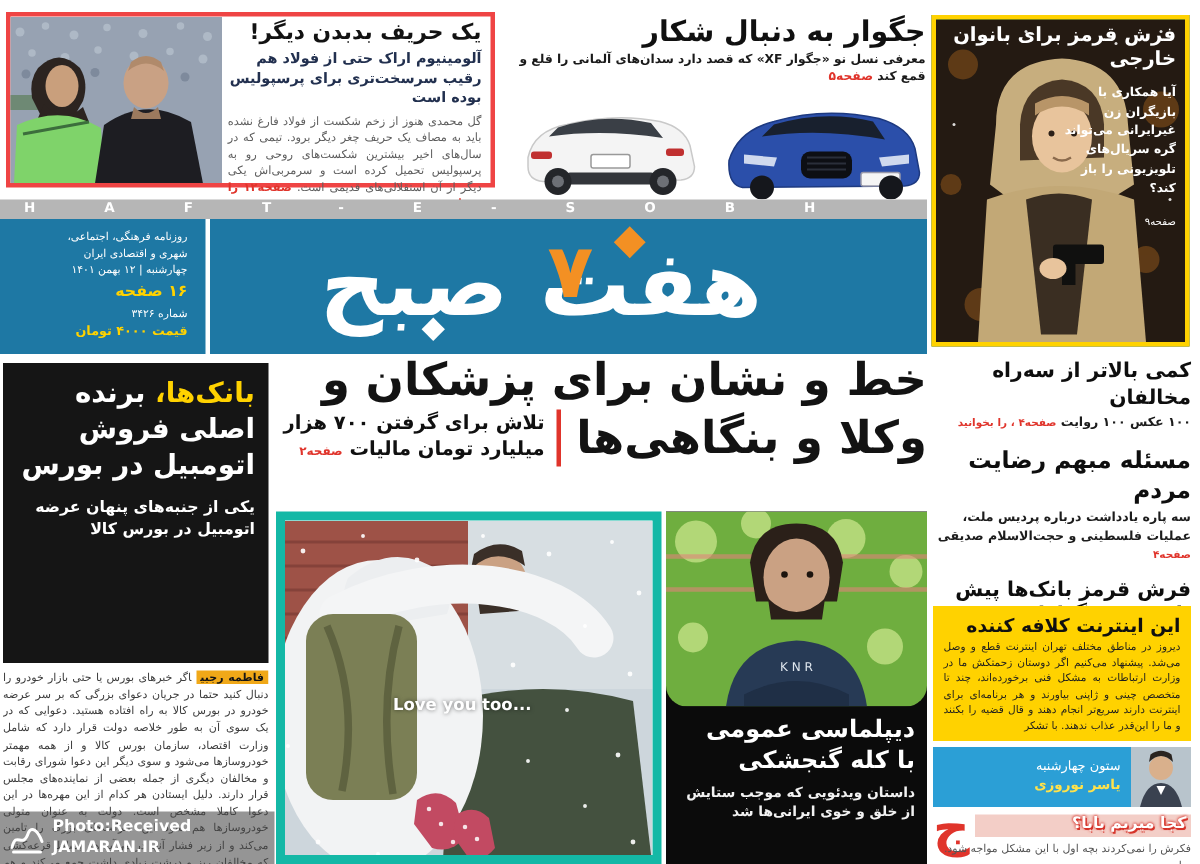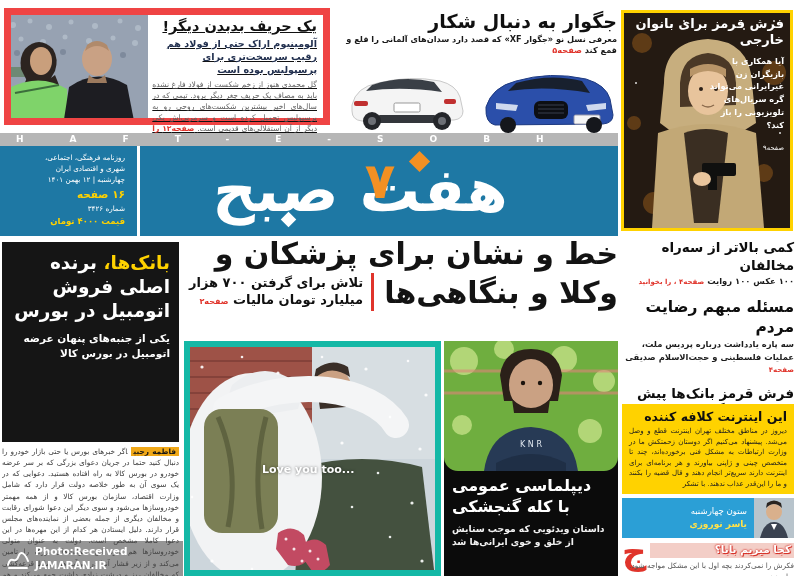--- a/index.html
+++ b/index.html
@@ -1,20 +1,20 @@
 <!DOCTYPE html>
 <html lang="fa" dir="rtl"><head>
 <meta charset="utf-8">
 <style>
   html,body{margin:0;padding:0;background:#e9e9e9;}
   #page{position:relative;width:800px;height:576px;margin:0 auto;background:#fff;overflow:hidden;
         outline:1px solid #d5d5d5;direction:rtl;font-family:"DejaVu Sans",sans-serif;color:#111;}
   .abs{position:absolute;}
   
-  .football{left:4px;top:8px;width:326px;height:117px;border:7px solid #ef4444;display:flex;box-sizing:border-box;background:#fff;text-decoration:underline;}
+  .football{left:4px;top:8px;width:326px;height:117px;border:3px solid #ef4444;display:flex;box-sizing:border-box;background:#fff;}
   .football .txt{width:56%;padding:3px 6px 2px 4px;box-sizing:border-box;text-align:right;}
   .football .ttl{font-size:14.5px;font-weight:900;line-height:1.15;color:#121212;}
   .football .sub{font-size:9.6px;font-weight:700;color:#22304f;line-height:1.35;margin-top:3px;}
   .football .bdy{font-size:7.6px;color:#5d5d5d;line-height:1.45;margin-top:3px;text-align:justify;}
   .football .ref{color:#e0342b;font-weight:700;font-size:7.6px;}
   .football .pic{flex:1;overflow:hidden;}
   
   .jaguar{left:338px;top:4px;width:279px;height:129px;text-align:right;}
   .jaguar .ttl{font-size:19px;font-weight:900;margin-top:6px;color:#101010;}
   .jaguar .sub{font-size:8.2px;font-weight:700;color:#1a1a1a;margin-top:2px;line-height:1.4;}
@@ -54,21 +54,21 @@
   .leftbody{left:2px;top:446px;width:177px;height:130px;overflow:hidden;font-size:7.35px;line-height:1.52;color:#3c3c3c;text-align:justify;}
   .leftbody .byline{background:#f0a818;color:#151515;font-weight:900;padding:0 3px;margin-left:3px;}
   .wmark{left:0;top:541px;width:183px;height:35px;background:rgba(72,72,72,.58);display:flex;align-items:center;direction:ltr;color:#fff;padding:0 5px;box-sizing:border-box;}
   .wmark .wt{font-size:10.5px;font-weight:700;line-height:1.25;margin-left:4px;}
   
   .hug{left:184px;top:341px;width:257px;height:235px;border:6px solid #14b8a6;box-sizing:border-box;overflow:hidden;}
   .hug .cap{position:absolute;left:72px;top:116px;color:#fff;font-weight:700;font-size:11px;direction:ltr;text-shadow:0 0 3px rgba(0,0,0,.55);}
   
   .sparrow{left:444px;top:341px;width:174px;height:235px;background:#0b0b0b;box-sizing:border-box;}
   .sparrow .ph{width:174px;height:130px;border-radius:0 0 14px 14px;overflow:hidden;}
-  .sparrow .tx{padding:5px 8px 0;text-align:left;color:#fff;}
+  .sparrow .tx{padding:5px 8px 0;text-align:right;color:#fff;}
   .sparrow .t{font-size:16px;font-weight:900;line-height:1.3;}
   .sparrow .s{font-size:9.2px;font-weight:700;line-height:1.45;margin-top:4px;color:#f2f2f2;}
   
   .rstories{left:622px;top:239px;width:172px;text-align:right;}
   .rs .t{font-size:13.5px;font-weight:900;color:#0e0e0e;line-height:1.3;}
   .rs .t2{font-size:15.5px;}
   .rs .s{font-size:8.4px;font-weight:700;color:#1c1c1c;line-height:1.5;margin-top:1px;}
   .rs .ref{color:#e0342b;font-size:7px;font-weight:700;}
   .rs{margin-bottom:9px;}
   .internet{left:622px;top:404px;width:172px;height:90px;background:#ffd200;box-sizing:border-box;padding:5px 7px;text-align:right;}

